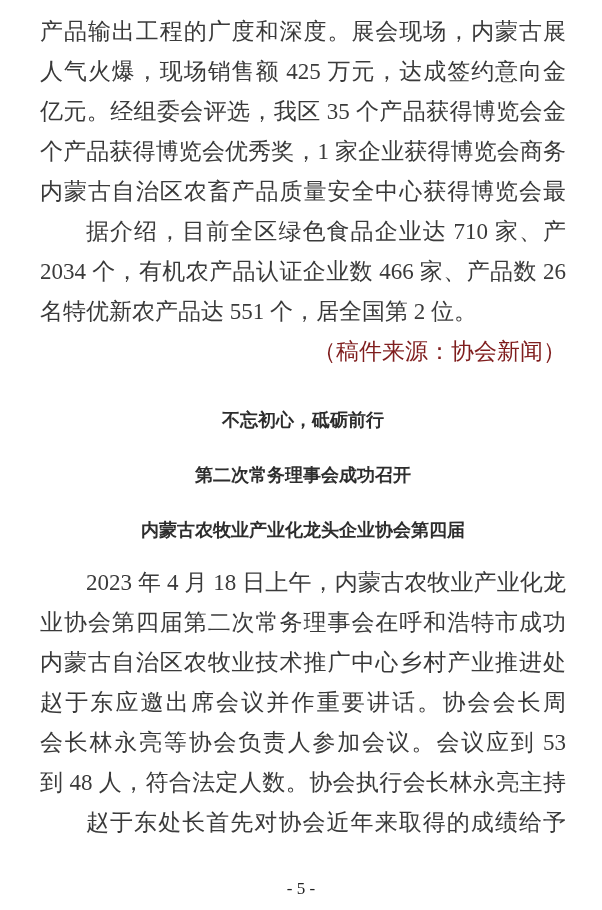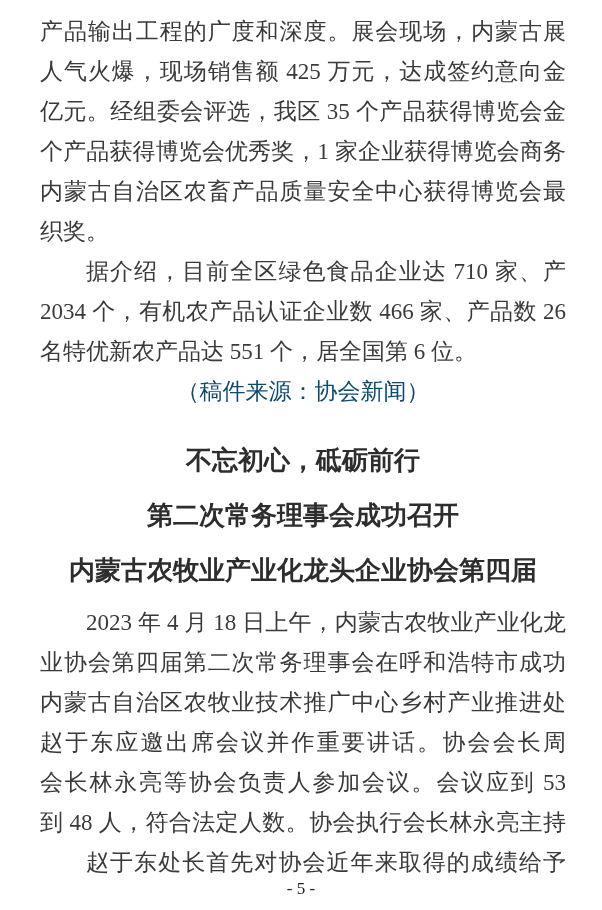--- a/index.html
+++ b/index.html
@@ -36,29 +36,29 @@
     text-align-last: left;
   }
   .bodyline.indent {
     text-indent: 46px;
   }
   .p-continuation { margin-top: 12px; }
   .source-line {
     font-size: 23px;
     line-height: 40px;
     height: 40px;
-    text-align: center;
-    color: #0c4a6e;
+    text-align: right;
+    color: #7f1d1d;
   }
   .titles {
     margin-top: 21px;
     color: #2d2d2d;
   }
   .title-line {
-    font-size: 26px;
+    font-size: 18px;
     line-height: 55px;
     height: 55px;
     font-weight: bold;
     text-align: center;
     letter-spacing: 0px;
   }
   .p-meeting { margin-top: 5px; }
   .page-number {
     position: absolute;
     left: 0;
@@ -75,27 +75,26 @@
 
 <div class="page">
   <div class="content">
 
     <div class="p-continuation">
       <div class="bodyline">产品输出工程的广度和深度。展会现场，内蒙古展区现场</div>
       <div class="bodyline">人气火爆，现场销售额 425 万元，达成签约意向金额 1.19</div>
       <div class="bodyline">亿元。经组委会评选，我区 35 个产品获得博览会金奖，4</div>
       <div class="bodyline">个产品获得博览会优秀奖，1 家企业获得博览会商务奖，</div>
       <div class="bodyline">内蒙古自治区农畜产品质量安全中心获得博览会最佳组</div>
-      <div class="bodyline lastline">织奖。</div>
     </div>
 
     <div class="p-stats">
       <div class="bodyline indent">据介绍，目前全区绿色食品企业达 710 家、产品总数</div>
       <div class="bodyline">2034 个，有机农产品认证企业数 466 家、产品数 2665 个。</div>
-      <div class="bodyline lastline">名特优新农产品达 551 个，居全国第 6 位。</div>
+      <div class="bodyline lastline">名特优新农产品达 551 个，居全国第 2 位。</div>
     </div>
 
     <div class="source-line">（稿件来源：协会新闻）</div>
 
     <div class="titles">
       <div class="title-line">不忘初心，砥砺前行</div>
       <div class="title-line">第二次常务理事会成功召开</div>
       <div class="title-line">内蒙古农牧业产业化龙头企业协会第四届</div>
     </div>
 

